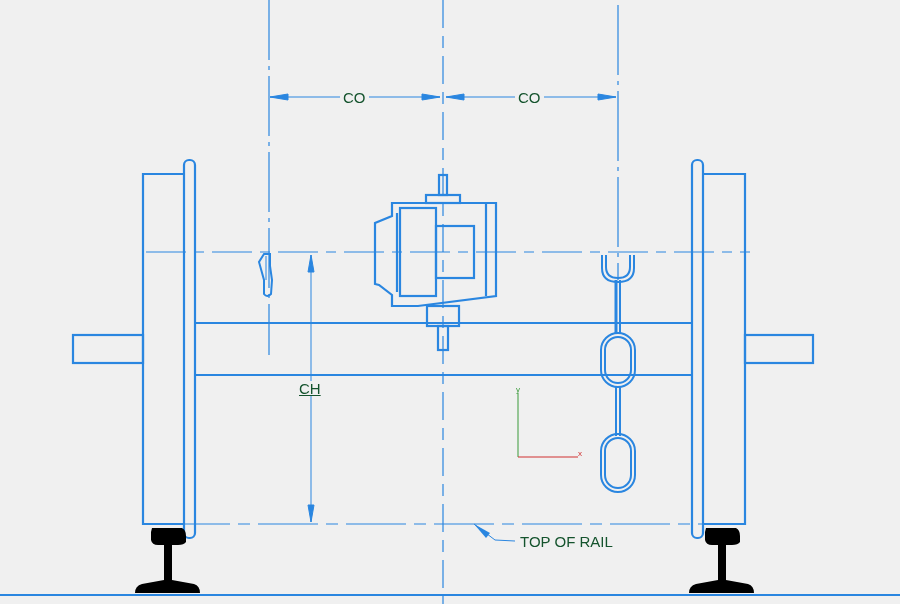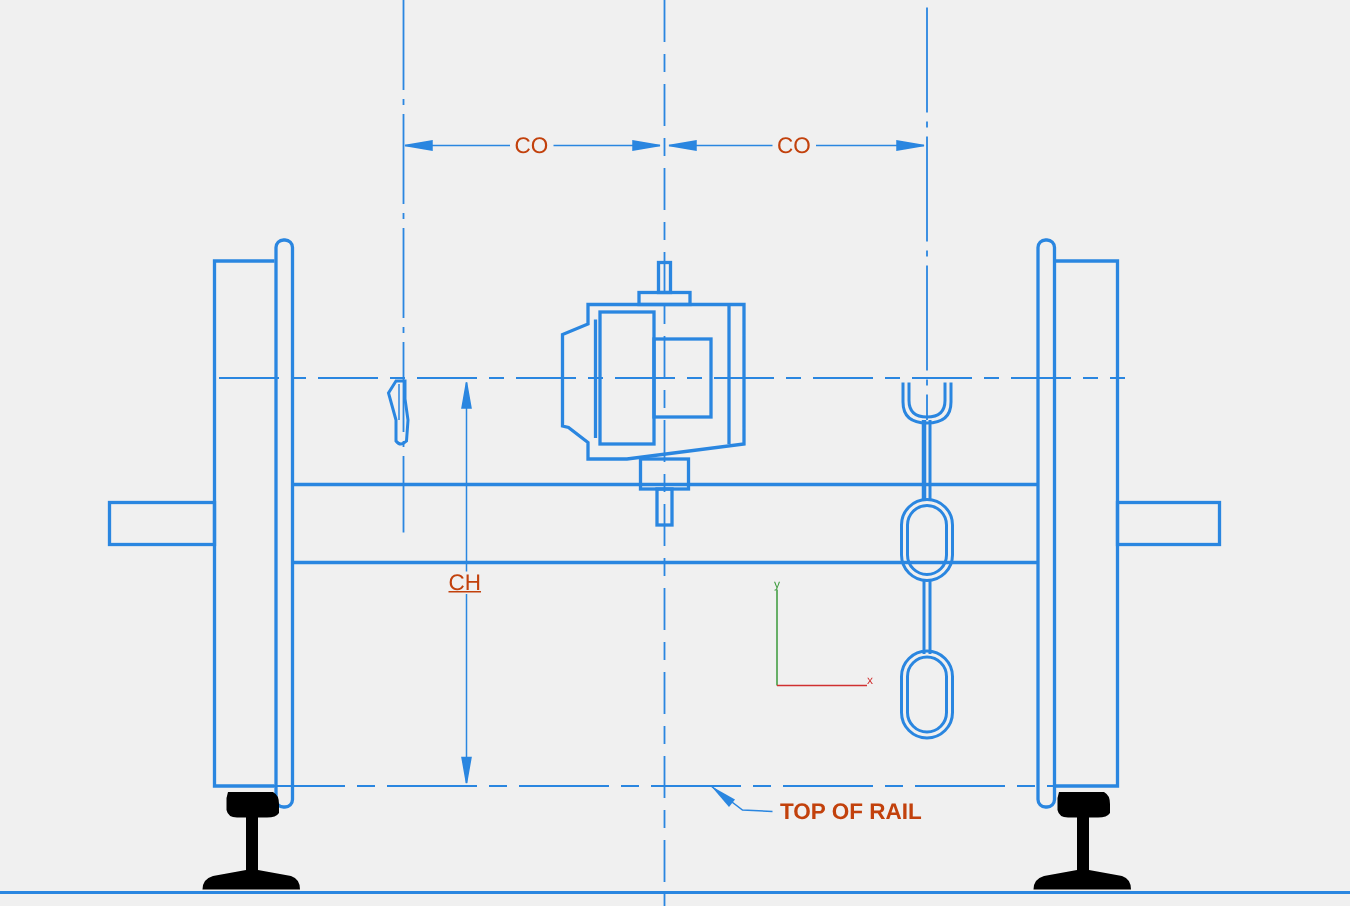--- a/index.html
+++ b/index.html
@@ -1,18 +1,18 @@
 <!DOCTYPE html>
 <html><head>
 <meta charset="utf-8">
 <style>
   html, body { margin: 0; padding: 0; }
   body { width: 900px; height: 604px; background: #f0f0f0; overflow: hidden; font-family: "Liberation Sans", sans-serif; }
   #canvas { position: absolute; left: 0; top: 0; width: 900px; height: 604px; }
-  .lbl { position: absolute; font-family: "Liberation Sans", sans-serif; font-size: 15px; color: #c2410c; line-height: 1; background: #f0f0f0; padding: 0 3px; white-space: nowrap; }
+  .lbl { position: absolute; font-family: "Liberation Sans", sans-serif; font-size: 15px; color: #14532d; line-height: 1; background: #f0f0f0; padding: 0 3px; white-space: nowrap; }
   .axlbl { position: absolute; font-family: "Liberation Sans", sans-serif; font-size: 8px; line-height: 1; }
 </style>
 </head>
 <body>
 
 <svg id="canvas" viewBox="0 0 900 604" xmlns="http://www.w3.org/2000/svg">
   <g fill="none" stroke="#2a86e0" stroke-width="1.2">
 
     <line x1="269" y1="0" x2="269" y2="355" stroke-dasharray="60,6,4,6"></line>
     <line x1="443" y1="0" x2="443" y2="604" stroke-dasharray="28,8,12,8"></line>
@@ -102,15 +102,15 @@
   <g fill="#000000">
     <path d="M706,528 L736,528 Q740,530 740,536 L740,542 Q738,545 732,545 L726,545 L726,580 L748,584 Q754,586 754,593 L689,593 Q689,586 696,584 L718,580 L718,545 L712,545 Q706,545 705,540 L705,532 Z"></path>
   </g>
 
   <line x1="0" y1="595" x2="900" y2="595" stroke="#2a86e0" stroke-width="2"></line>
 </svg>
 
 <div class="lbl" style="left:340px; top:90px;">CO</div>
 <div class="lbl" style="left:515px; top:90px;">CO</div>
 <div class="lbl" style="left:296px; top:381px;text-decoration:underline;">CH</div>
-<div class="lbl" style="left:517px; top:534px; background:transparent;font-weight:bold;">TOP OF RAIL</div>
+<div class="lbl" style="left:517px; top:534px; background:transparent;">TOP OF RAIL</div>
 <div class="axlbl" style="left:516px; top:386px; color:#3a9a3a;">y</div>
 <div class="axlbl" style="left:578px; top:450px; color:#d03030;">x</div>
 
 </body></html>

